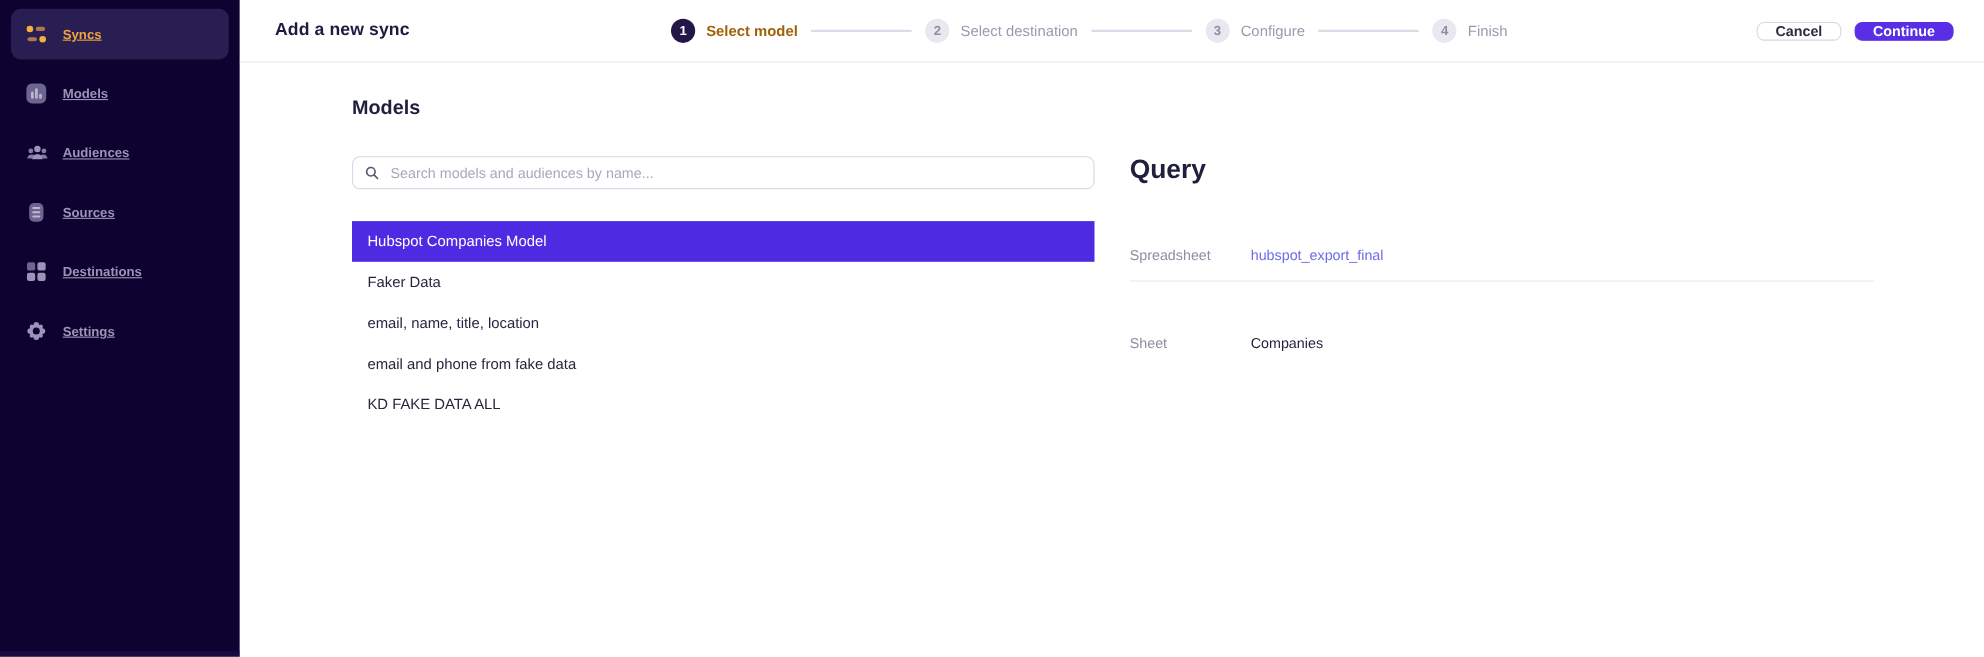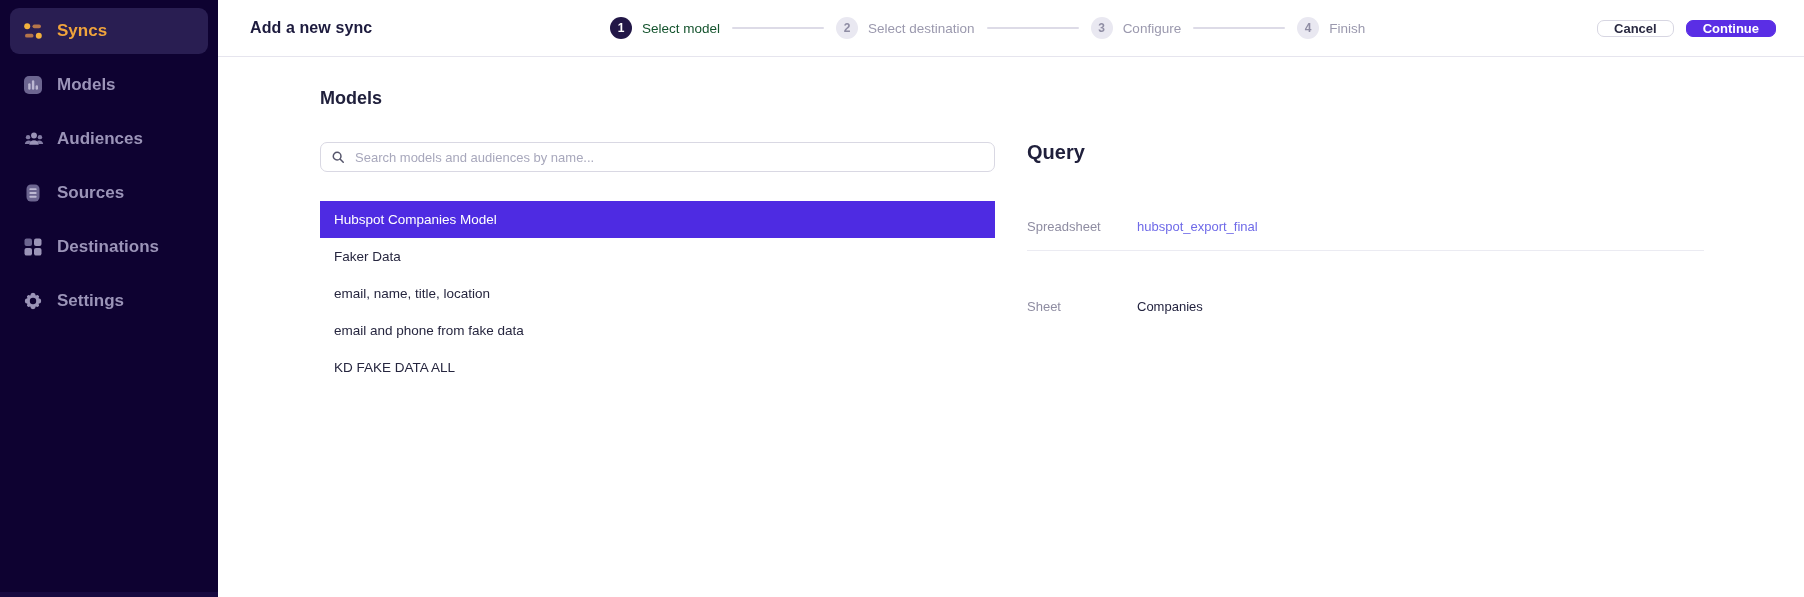--- a/index.html
+++ b/index.html
@@ -35,22 +35,23 @@
     color:#fff;font-size:17px;font-weight:700;
     display:grid;place-items:center;flex:none;
   }
   .ws-text{flex:1;min-width:0;}
   .ws-label{font-size:9px;font-weight:700;letter-spacing:.08em;color:#8d86ad;}
   .ws-name{font-size:13px;font-weight:700;color:#ffffff;margin-top:2px;white-space:nowrap;}
   .ws-chevron{flex:none;display:grid;place-items:center;color:#8d86ad;}
   .nav{margin-top:8px;padding:0 10px;display:flex;flex-direction:column;gap:8px;}
   .nav-item{
     height:46px;border-radius:9px;display:flex;align-items:center;gap:14px;
-    padding:0 13px;color:var(--sidebar-text);font-size:17px;font-weight:600;
+    padding:0 13px;color:var(--sidebar-text);font-size:12px;font-weight:600;
     cursor:pointer;
+    text-decoration:underline;
   }
   .nav-item.active{background:var(--sidebar-active-bg);color:var(--sidebar-active-text);}
   .nav-icon{width:20px;height:20px;flex:none;display:grid;place-items:center;}
   .sidebar-strip{position:absolute;left:0;bottom:0;width:100%;height:5px;background:#170a40;}
   
   .header{
     position:absolute;left:218px;top:0;right:0;height:57px;background:#fff;
     border-bottom:1px solid var(--header-border);
     display:flex;align-items:center;padding:0 28px 0 32px;
   }
@@ -59,21 +60,21 @@
     position:absolute;left:392px;top:0;height:56px;
     display:flex;align-items:center;gap:12px;
   }
   .step{display:flex;align-items:center;gap:10px;}
   .step-circle{
     width:22px;height:22px;border-radius:50%;display:grid;place-items:center;
     font-size:12px;font-weight:700;background:#e9e8f1;color:#8f8da4;flex:none;
   }
   .step.active .step-circle{background:var(--step-active);color:#fff;}
   .step-label{font-size:13.5px;color:#9b99ae;font-weight:500;white-space:nowrap;}
-  .step.active .step-label{color:#14532d;font-weight:400;}
+  .step.active .step-label{color:#a16207;font-weight:700;}
   .step-connector{width:92px;height:2px;background:#dddbe7;border-radius:1px;flex:none;}
   .header-actions{margin-left:auto;display:flex;align-items:center;gap:12px;}
   .btn{
     height:17px;padding:0 16px;border-radius:7px;font-size:13px;cursor:pointer;
     font-family:inherit;display:inline-flex;align-items:center;
   }
   .btn-cancel{background:#fff;border:1px solid #d7d6e2;color:#2a2a42;font-weight:600;}
   .btn-continue{background:var(--accent);border:1px solid var(--accent);color:#fff;font-weight:700;}
   
   .main{
@@ -93,21 +94,21 @@
     position:absolute;left:11px;top:50%;transform:translateY(-50%);
     width:14px;height:14px;display:grid;place-items:center;color:#55556b;
   }
   .model-list{margin-top:29px;display:flex;flex-direction:column;}
   .model-row{
     height:37px;display:flex;align-items:center;padding:0 14px;
     font-size:13.5px;color:#26263f;cursor:pointer;white-space:nowrap;
   }
   .model-row.selected{background:var(--selected-row);color:#fff;font-weight:500;}
   .col-query{flex:1;padding-top:53px;}
-  .query-title{font-size:20px;font-weight:600;color:#20203c;}
+  .query-title{font-size:24px;font-weight:600;color:#20203c;}
   .query-rows{margin-top:27px;}
   .q-row{display:flex;align-items:baseline;font-size:13px;}
   .q-row.first{padding-bottom:16px;border-bottom:1px solid #ebebf2;}
   .q-row.second{padding-top:20px;}
   .q-label{width:110px;flex:none;color:#8f8da2;margin-top:28px;}
   .q-value{color:#23233f;}
   .q-value.link{color:var(--link);cursor:pointer;}
 </style>
 </head>
 <body>

